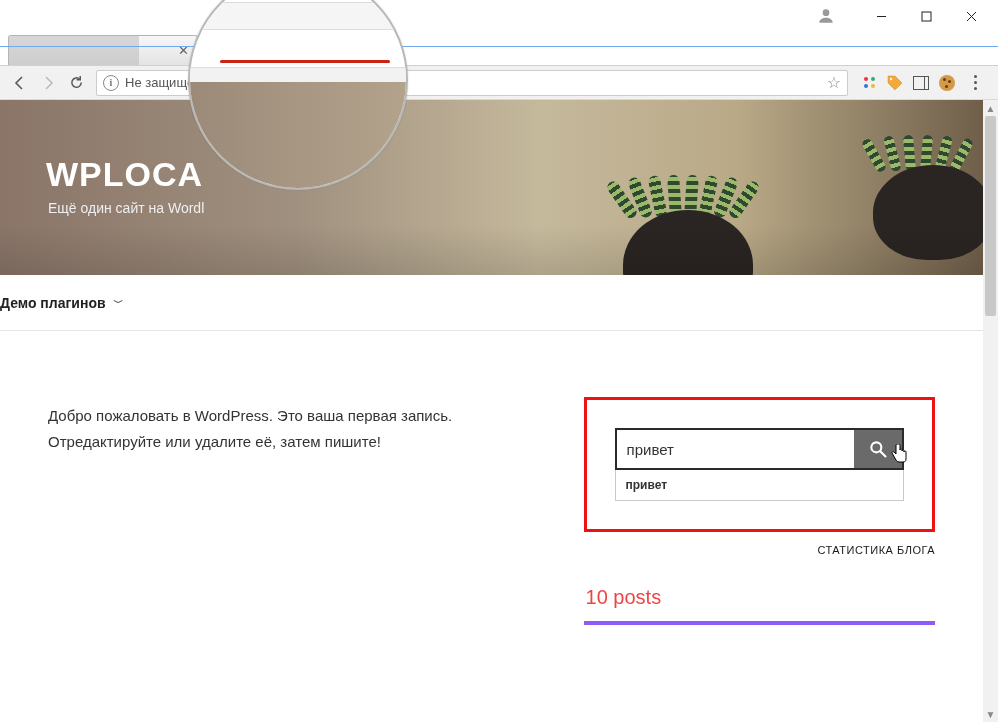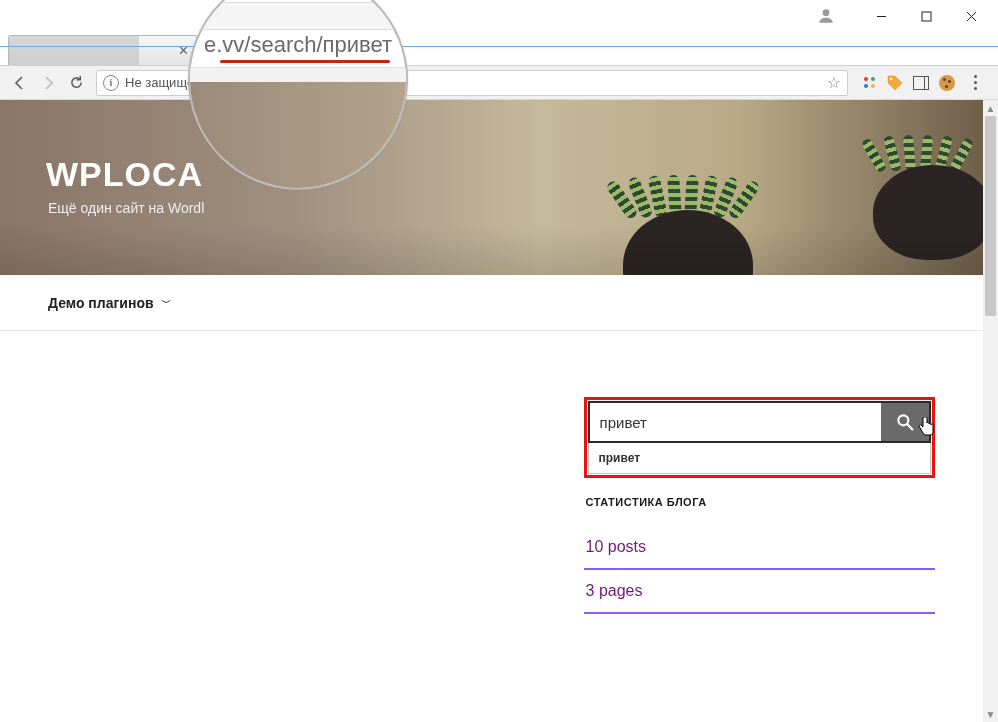--- a/index.html
+++ b/index.html
@@ -53,44 +53,44 @@
   .leaves1{position:absolute; bottom:95px; left:45px; width:120px; height:50px;}
   .leaves1 span{position:absolute; width:12px; height:42px; background:repeating-linear-gradient(0deg,#2e4a2e 0 4px,#9db86a 4px 8px); border-radius:6px; transform-origin:bottom center;}
   .plant2{position:absolute; right:-40px; top:-10px; width:180px; height:180px;}
   .pot2{position:absolute; bottom:10px; left:30px; width:120px; height:95px; background:#2a2523; border-radius:50% 50% 45% 45%;}
   .leaves2{position:absolute; bottom:90px; left:35px; width:110px; height:45px;}
   .leaves2 span{position:absolute; width:10px; height:36px; background:repeating-linear-gradient(0deg,#2e4a2e 0 4px,#9db86a 4px 8px); border-radius:5px; transform-origin:bottom center;}
   .hero .site-title{ position:absolute; left:46px; top:55px; color:#fff; font-weight:800; font-size:34px; letter-spacing:1px; font-family: Arial, sans-serif;}
   .hero .site-tag{ position:absolute; left:48px; top:100px; color:#eee; font-size:14px;}
 
   
-  .nav-bar { height: 56px; border-bottom:1px solid #e5e5e5; display:flex; align-items:center; padding-left:48px; background:#fff; font-size:14px; color:#222;}
+  .nav-bar { height: 56px; border-bottom:1px solid #e5e5e5; display:flex; align-items:center; background:#fff; font-size:14px; color:#222;}
   .nav-item { display:flex; align-items:center; gap:8px; font-weight:600;}
   .chev { font-size:10px; color:#555;}
 
   
   .content { display:flex; padding: 72px 48px 0 48px; gap: 60px;}
   .main { flex: 1.15; }
   .sidebar { flex: 0.85; }
   .results-hdr { font-size:13px; font-weight:700; letter-spacing:0.5px; color:#1a1a1a; margin-bottom: 40px;}
   .post-date { color:#7a7a7a; font-size:13px; margin-bottom:6px;}
   .post-title { font-size:28px; font-weight:800; color:#1a1a1a; margin-bottom:26px; font-family: Arial, sans-serif;}
   .post-body { font-size:15px; color:#333; line-height:1.7;}
 
   
-  .search-highlight { border: 3px solid #e11; padding: 1px; margin-bottom: 18px; margin-top:-6px;}
+  .search-highlight { border: 3px solid #e11; padding: 28px; margin-bottom: 12px; margin-top:-6px;}
   .search-form { display:flex; border:2px solid #2a2a2a; height:42px; }
   .search-input { flex:1; border:none; padding:0 10px; font-size:15px; outline:none; color:#333;}
   .search-btn { width:48px; background:#6a6a6a; display:flex; align-items:center; justify-content:center; position:relative;}
   .search-btn svg { fill:#fff; }
   .cursor-hand { position:absolute; right:-6px; top:14px; font-size:16px; color:#000; z-index:3;}
   .suggest-box { border:1px solid #c9c9c9; border-top:none; padding:8px 10px; font-size:12px; font-weight:700; color:#333; background:#fff;}
 
-  .widget-title{ font-size:11px; font-weight:700; letter-spacing:0.5px; color:#1a1a1a; margin: 8px 0 18px 2px;}
-  .stat-line{ font-size:16px; color:#701a75; padding:12px 2px; border-bottom:2px solid #8b5cf6;}
+  .widget-title{ font-size:11px; font-weight:400; letter-spacing:0.5px; color:#1a1a1a; margin: 8px 0 18px 2px; text-align: right;}
+  .stat-line{ font-size:20px; color:#ef4444; padding:12px 2px; border-bottom:4px solid #8b5cf6;}
 
   
   .magnifier { position:absolute; left:188px; top:-30px; width:220px; height:220px; border-radius:50%; border:2px solid #b8b8b8; background:#fff; overflow:hidden; z-index:50; box-shadow: 0 0 0 1px rgba(0,0,0,0.05); }
   .magnifier .m-inner{position:absolute; inset:0;}
   .magnifier .m-url{ position:absolute; top:60px; left:0; right:0; text-align:center; font-size:22px; color:#6a6a6a; font-family: Arial, sans-serif;}
   .magnifier .m-underline{ position:absolute; top:88px; left:30px; width:170px; height:2.5px; background:#c21; border-radius:2px;}
   .magnifier .m-bg{ position:absolute; top:110px; left:0; right:0; bottom:0; background: linear-gradient(90deg,#9b8a79,#b3a38c);}
   .magnifier .m-addrstrip{position:absolute; top:95px; left:0; right:0; height:18px; background:#f2f2f2; border-top:1px solid #ddd; border-bottom:1px solid #ddd;}
 
   
@@ -219,20 +219,21 @@
 
     <div class="nav-bar">
       <div class="nav-item">
         <span>Демо плагинов</span>
         <span class="chev">﹀</span>
       </div>
     </div>
 
     <div class="content">
       <div class="main">
+        <div class="post-body">Добро пожаловать в WordPress. Это ваша первая запись. Отредактируйте или удалите её, затем пишите!</div>
       </div>
 
       <div class="sidebar">
         <div class="search-highlight">
           <div class="search-form">
             <input class="search-input" value="привет" style="">
             <div class="search-btn">
               <svg width="20" height="20" viewBox="0 0 24 24">
                   <circle cx="10" cy="10" r="6" fill="none" stroke="#fff" stroke-width="2.5"></circle>
                   <line x1="15" y1="15" x2="21" y2="21" stroke="#fff" stroke-width="2.5" stroke-linecap="round"></line>
@@ -242,35 +243,33 @@
                     <path d="M6 1v9l-2-2c-1-1-2.5 0-2 1l4 7c.5 1 1.5 2 3 2h4c2 0 3-1 3-3V8c0-1-1-1.5-1.5-1S14 8 14 8V7c0-1-1-1.5-1.5-1S12 7 12 7V6c0-1-1-1.5-1.5-1S10 6 10 6V1.5C10 .5 9 0 8 0S6 .5 6 1z" fill="#fff" stroke="#000" stroke-width="1"></path>
                   </svg>
               </span>
             </div>
           </div>
           <div class="suggest-box">привет</div>
         </div>
 
         <div class="widget-title">СТАТИСТИКА БЛОГА</div>
         <div class="stat-line">10 posts</div>
-        <div class="stat-line">3 pages</div>
       </div>
     </div>
 
   </div>
 
   <div class="scrollbar">
     <div class="arrow up">▲</div>
     <div class="thumb"></div>
     <div class="arrow down">▼</div>
   </div>
 </div>
 
 <div class="magnifier">
   <div class="m-inner">
 
     <div style="position:absolute;top:30px;left:0;right:0;height:28px;background:#f5f5f5;border-top:1px solid #ddd;border-bottom:1px solid #ddd;"></div>
-    <div class="m-url">e.vv/search/привет</div>
     <div class="m-underline"></div>
     <div class="m-addrstrip"></div>
     <div class="m-bg"></div>
   </div>
 </div>
 
 </body></html>

